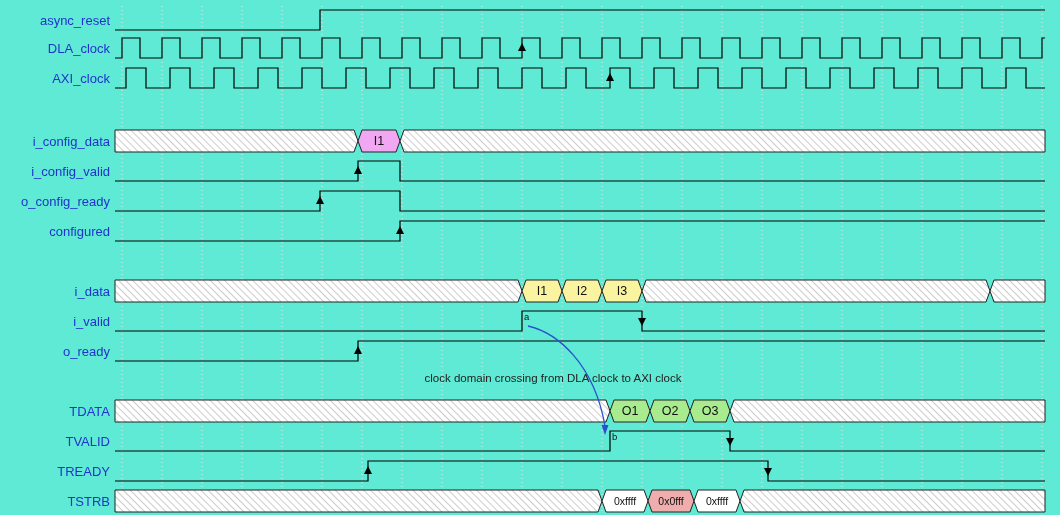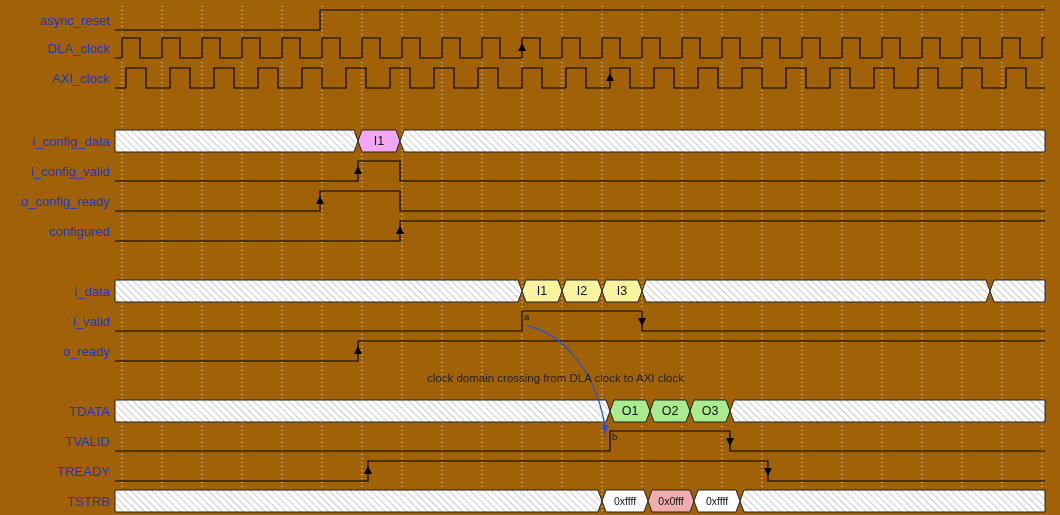--- a/index.html
+++ b/index.html
@@ -1,21 +1,21 @@
 <!DOCTYPE html>
 <html><head>
 <meta charset="utf-8">
 <style>
   html,body{margin:0;padding:0;background:#ffffff;}
   body{font-family:"Liberation Sans",sans-serif;}
-  .stage{position:relative;width:1060px;height:515px;background:#a16207;overflow:hidden;}
+  .stage{position:relative;width:1060px;height:515px;background:#5eead4;overflow:hidden;}
   svg text{font-family:"Liberation Sans",sans-serif;}
   .annotation{
-    position:absolute;left:427px;top:372px;width:300px;
-    font-size:11.5px;color:#222222;
+    position:absolute;left:403px;top:372px;width:300px;
+    text-align:center;font-size:11.5px;color:#222222;
     pointer-events:none;
   }
 </style>
 </head>
 <body>
 
 <div class="stage">
   <svg id="wave-svg" width="1060" height="515" viewBox="0 0 1060 515">
     <defs>
       <pattern id="hatch" patternUnits="userSpaceOnUse" width="5" height="5" patternTransform="rotate(-45)">

